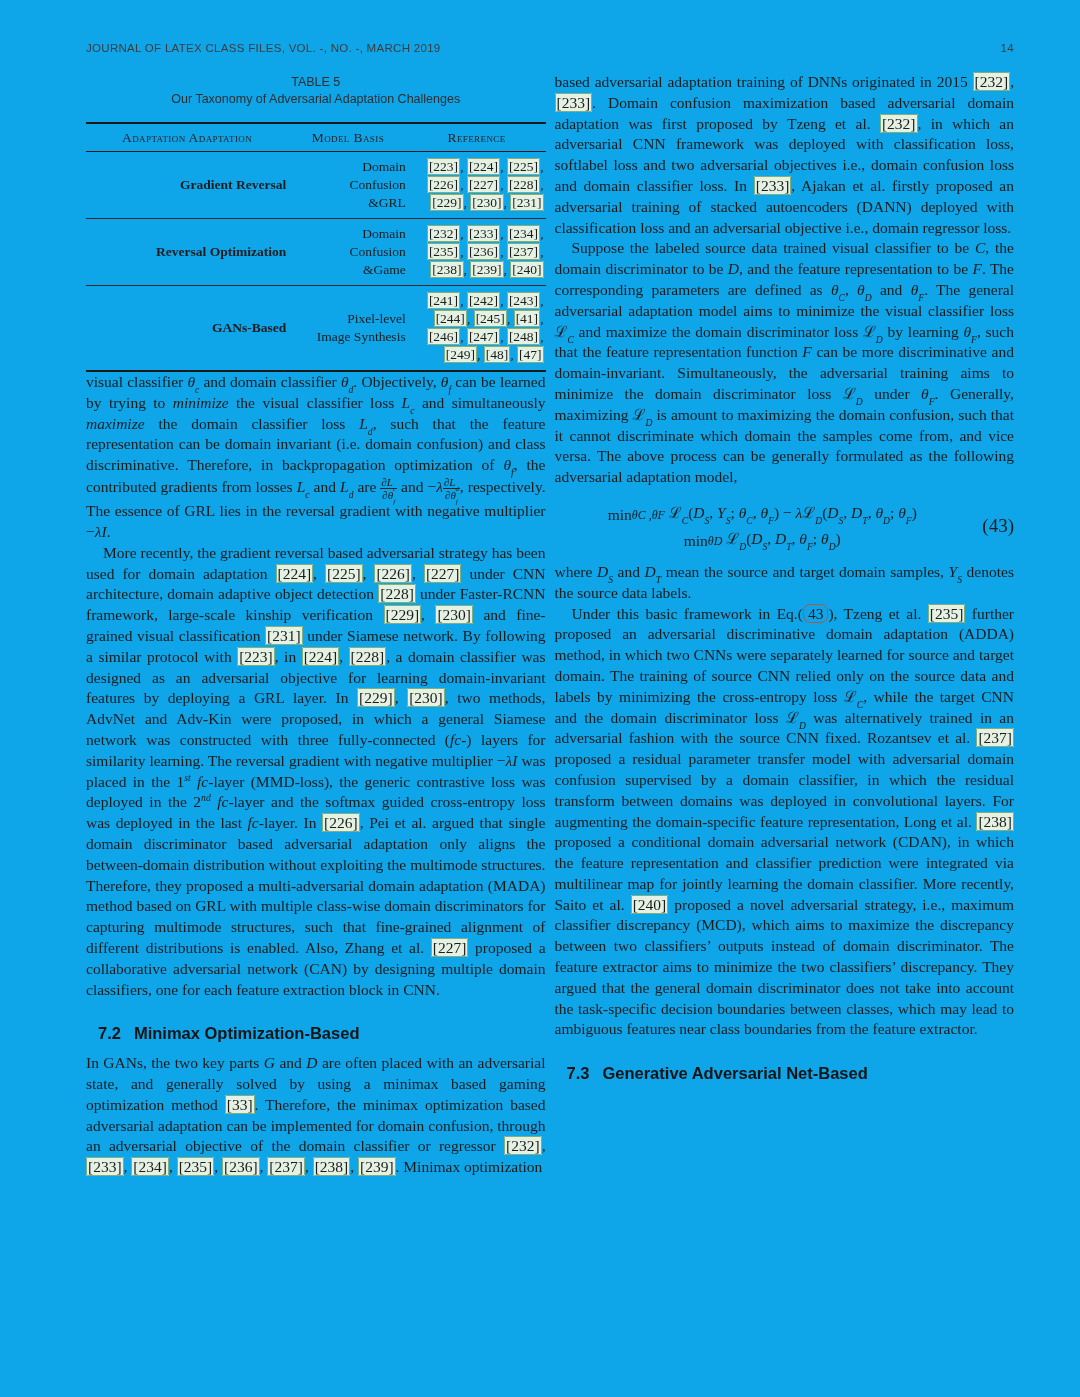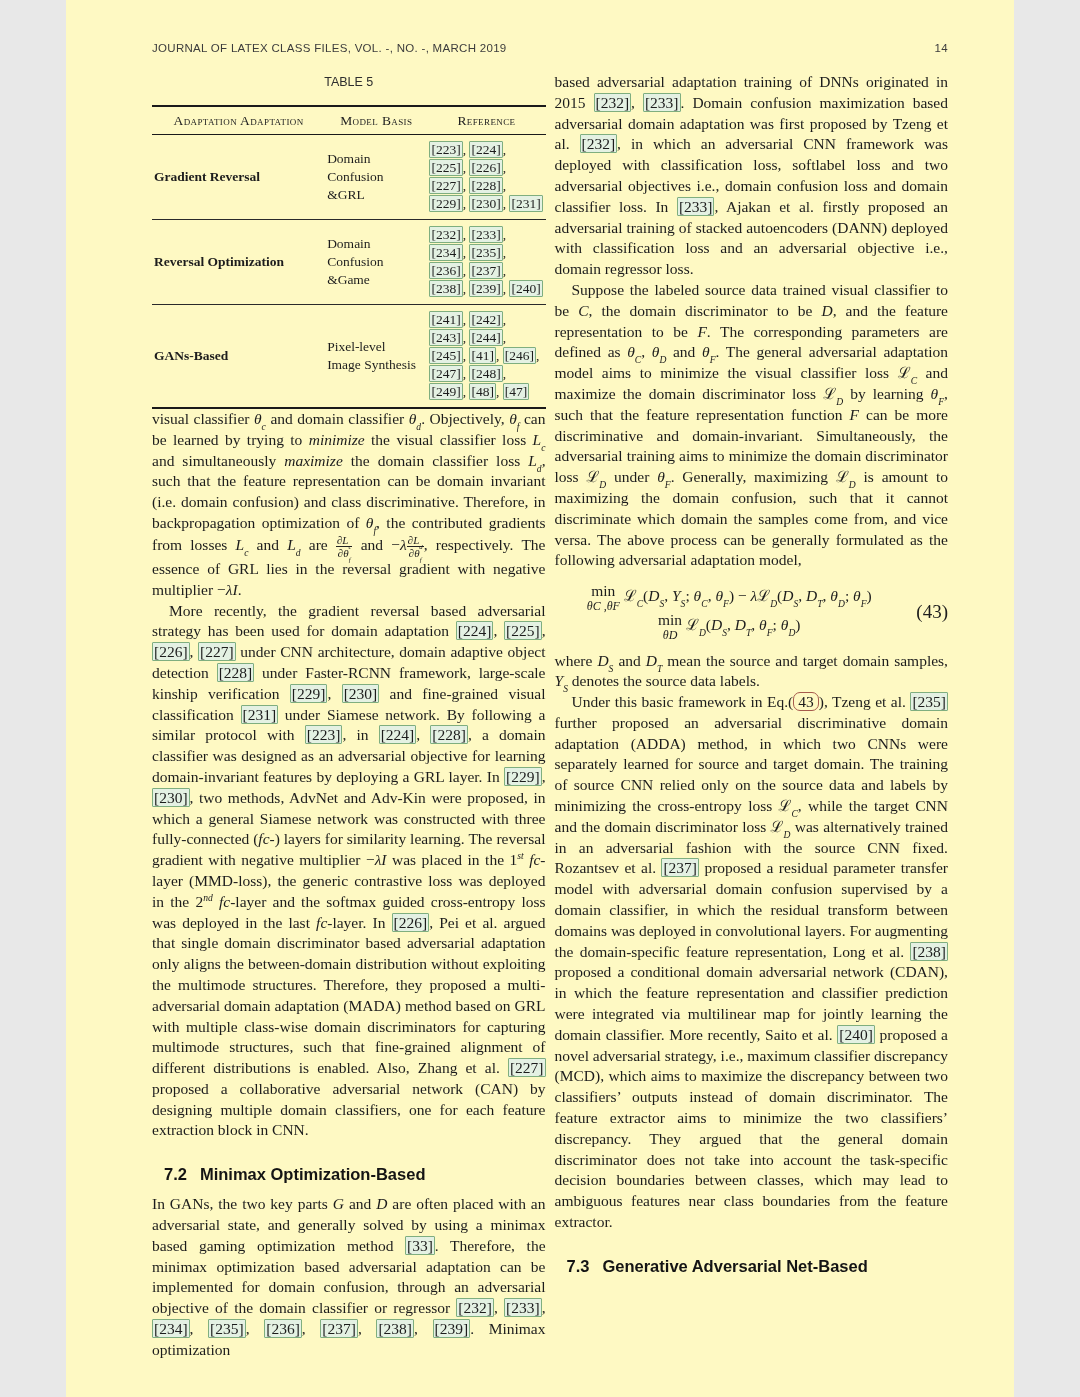--- a/index.html
+++ b/index.html
@@ -1,20 +1,20 @@
 <!DOCTYPE html>
 <html><head>
 <meta charset="utf-8">
 <style>
   html,body{margin:0;padding:0;background:#e8e8e8;}
   .page{
     position:relative;
-    width:948px;height:1397px;
+    width:1080px;height:1397px;
     margin:0 auto;
-    background:#fef9c3;
+    background:#0ea5e9;
     font-family:"Liberation Serif", serif;
     color:#1d1d1d;
     overflow:hidden;
   }
   .running-header{
     position:absolute;top:42px;left:86px;right:66px;
     display:flex;justify-content:space-between;align-items:baseline;
     font-family:"Liberation Sans", sans-serif;
     font-size:11.5px;color:#3c3c3c;letter-spacing:.3px;
   }
@@ -45,21 +45,21 @@
     font-variant:small-caps;
     font-weight:normal;
     font-size:13.5px;
     letter-spacing:.4px;
     color:#222;
     padding:6px 2px 5px 2px;
     border-bottom:1.5px solid #1a1a1a;
     white-space:nowrap;
   }
   table.tax td{
-    text-align:left;vertical-align:middle;
+    text-align:right;vertical-align:middle;
     font-size:13.5px;line-height:18px;
     padding:6px 2px;
   }
   table.tax tr.sep td{border-bottom:1px solid #2a2a2a;}
   td.cell-name{font-weight:bold;font-size:14px;width:44%;}
   td.cell-basis{width:26%;}
   td.cell-refs{width:30%;}
 
   
   .para{
@@ -119,41 +119,42 @@
   }
   .eq-lines{text-align:center;font-size:15.5px;}
   .eq-line{line-height:26px;}
   .eq-no{
     position:absolute;right:0;top:50%;
     transform:translateY(-50%);
     font-size:19px;
   }
   .minop{
     display:inline-flex;
-    flex-direction:column;
+    flex-direction:row;
     align-items:center;
     vertical-align:middle;
     line-height:1;
   }
   .minop .op-name{font-style:normal;}
   .minop .op-under{font-size:12px;font-style:italic;margin-top:1px;}
 </style>
 </head>
 <body>
 
 <div class="page">
   <div class="running-header">
     <span>JOURNAL OF LATEX CLASS FILES, VOL. -, NO. -, MARCH 2019</span>
     <span>14</span>
   </div>
 
   <div class="columns">
     <div class="col">
       <div class="table-caption">
         <div>TABLE 5</div>
+        <div>Our Taxonomy of Adversarial Adaptation Challenges</div>
       </div>
       <table class="tax">
         <thead>
           <tr>
             <th>Adaptation Adaptation</th>
             <th>Model Basis</th>
             <th>Reference</th>
           </tr>
         </thead>
         <tbody id="tax-body">

